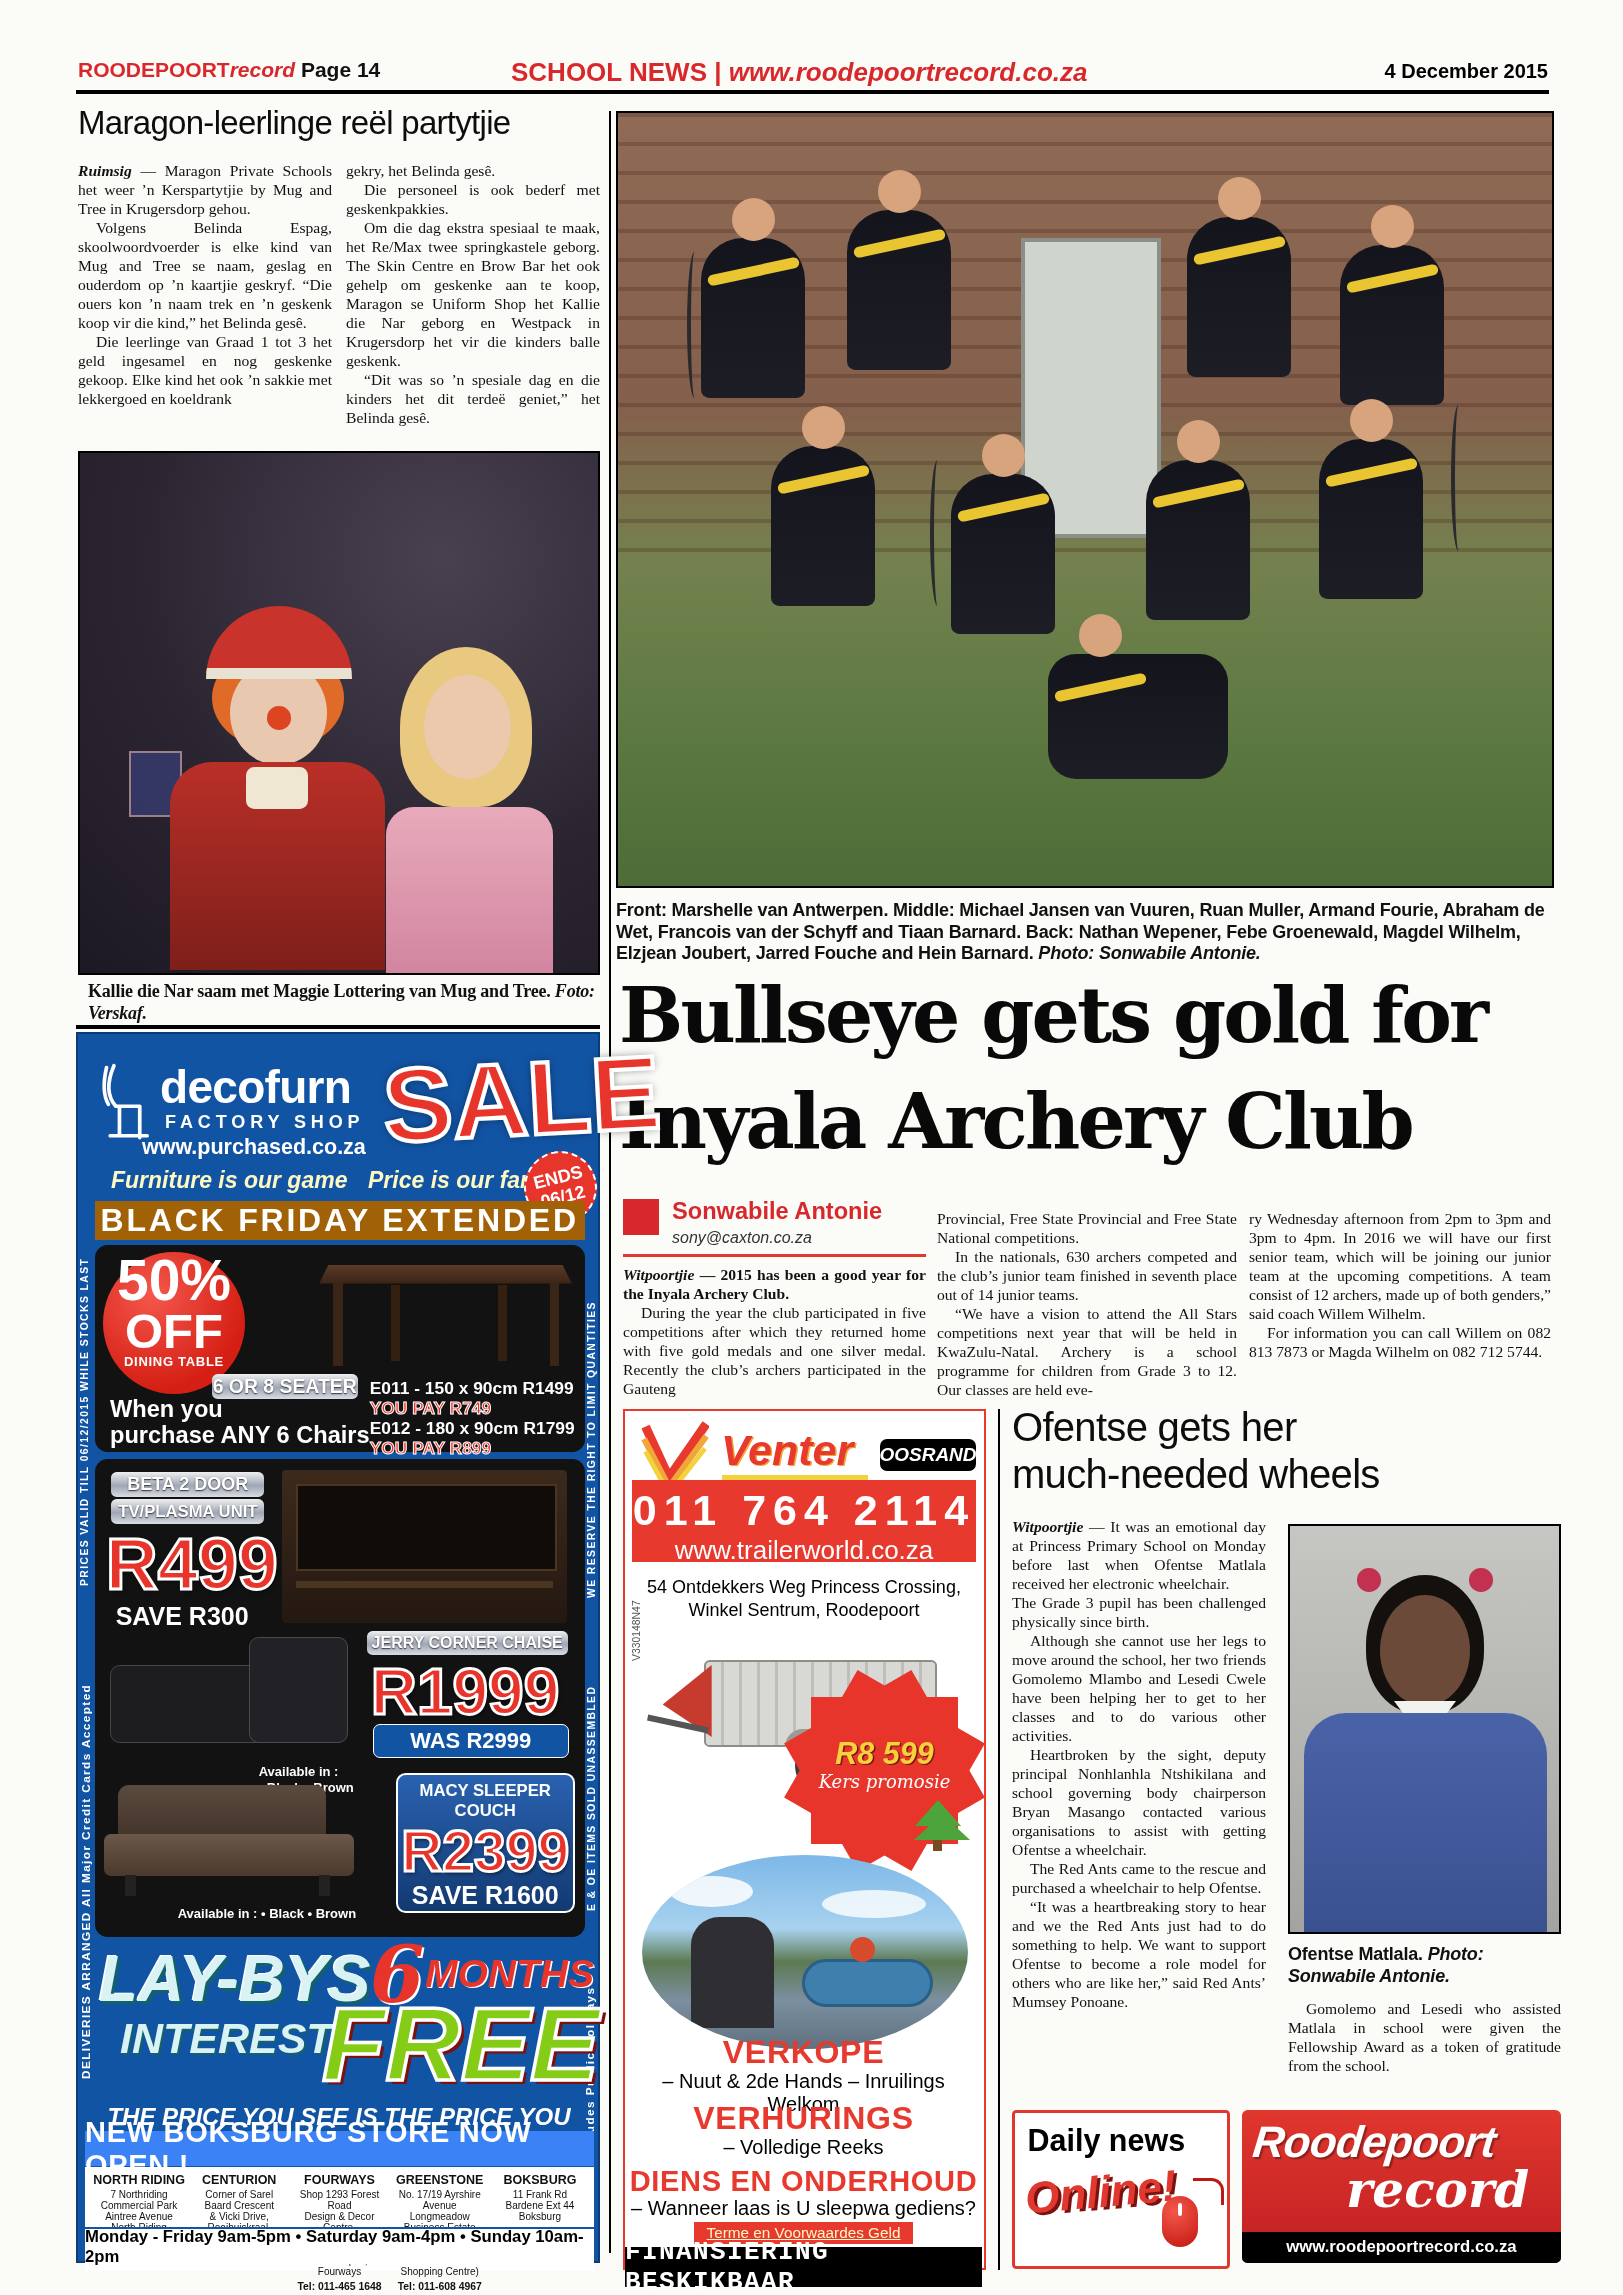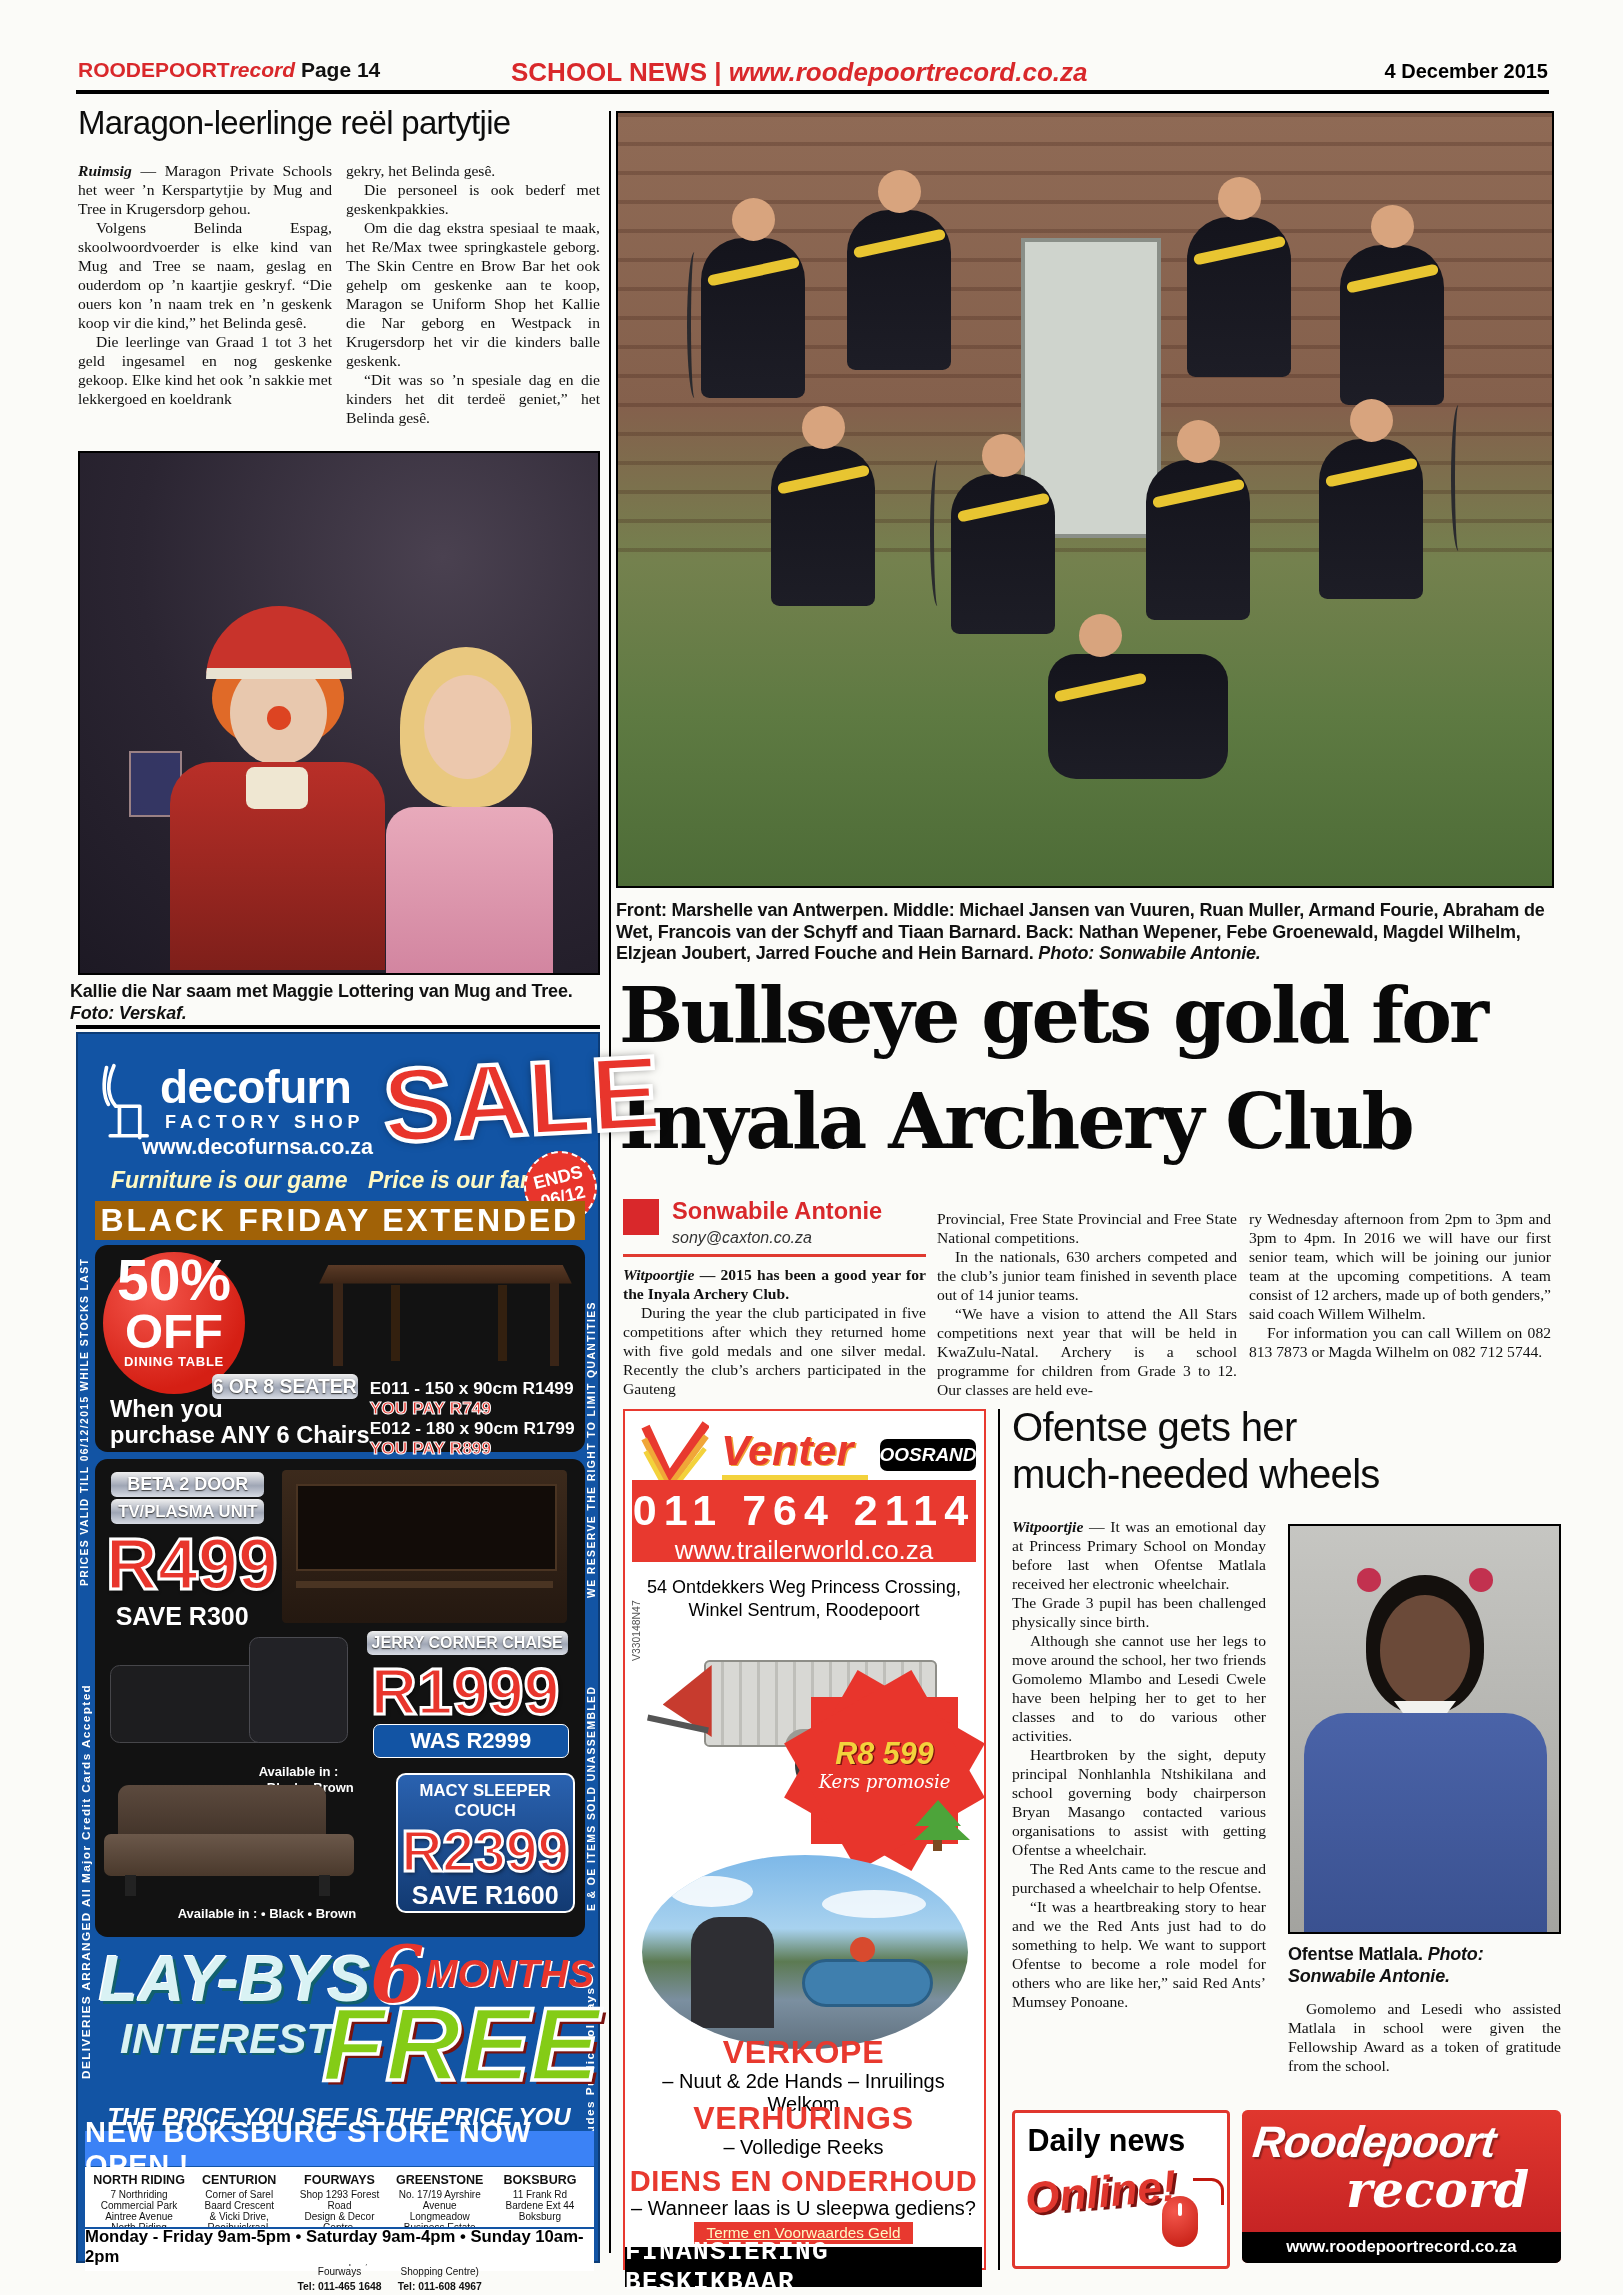--- a/index.html
+++ b/index.html
@@ -161,21 +161,21 @@
       <div class="abs" style="left:7px;top:177px;width:215px;height:208px;border-radius:42px 42px 0 0;background:linear-gradient(180deg,#b92f28,#7e1f1a);"></div>
       <div class="abs" style="left:83px;top:182px;width:62px;height:42px;background:#efe7d2;border-radius:8.3px;"></div>
     </div>
 
     <div class="abs" style="left:278px;top:180px;width:208px;height:340px;">
       <div class="abs" style="left:42px;top:14px;width:132px;height:160px;border-radius:50% 50% 40% 40%;background:#e9c87f;"></div>
       <div class="abs" style="left:66px;top:42px;width:87px;height:104px;border-radius:50%;background:#ecc8ad;"></div>
       <div class="abs" style="left:28px;top:174px;width:167px;height:167px;border-radius:28px 28px 0 0;background:linear-gradient(180deg,#e8aabb,#d285a0);"></div>
     </div>
   </div>
-  <div class="abs caption" style="left:70px;top:981px;width:522px;">
+  <div class="abs caption" style="left:88px;top:981px;width:522px;font-family:Liberation Serif, serif;">
     <span>Kallie die Nar saam met Maggie Lottering van Mug and Tree.</span>
     <span class="photocredit">Foto: Verskaf.</span>
   </div>
 
   <div class="abs photo ph-archery" style="left:616px;top:111px;width:938px;height:777px;">
     <div class="brick"></div>
     <div class="abs" style="left:403px;top:125px;width:132px;height:292px;background:#cfd4cd;border:4.2px solid #8a8f88;"></div>
     <div class="abs archer" style="left:83px;top:125px;"></div>
     <div class="abs archer" style="left:229px;top:97px;"></div>
     <div class="abs archer" style="left:569px;top:104px;"></div>
@@ -225,21 +225,21 @@
     <div class="abs vtext" style="left:1.4px;top:611px;height:472px;">DELIVERIES ARRANGED    All Major Credit Cards Accepted</div>
     <div class="abs vtext" style="right:1.4px;top:208px;height:416px;font-size:10.4px;">WE RESERVE THE RIGHT TO LIMIT QUANTITIES</div>
     <div class="abs vtext" style="right:1.4px;top:639px;height:250px;font-size:10.4px;">E &amp; OE    ITEMS SOLD UNASSEMBLED</div>
     <div class="abs vtext" style="right:1.4px;top:902px;height:278px;">Excludes Public Holidays</div>
 
     <svg class="abs" style="left:19.4px;top:28px;" width="56" height="83" viewBox="0 0 60 90">
       <path d="M18 4 q-12 28 2 44 h26 M24 50 v30 M46 48 v34 M14 80 h40 M10 6 q-6 26 2 40" stroke="#fff" fill="none" stroke-width="4" stroke-linecap="round"></path>
     </svg>
     <div class="abs deco-logo-word" style="left:82px;top:26px;">decofurn</div>
     <div class="abs deco-factory" style="left:87px;top:78px;">FACTORY SHOP</div>
-    <div class="abs deco-url" style="left:64px;top:101px;">www.decofurnsa.co.za</div>
+    <div class="abs deco-url" style="left:64px;top:101px;">www.purchased.co.za</div>
     <div class="abs deco-sale" style="left:305px;top:5.6px;">SALE</div>
     <div class="abs deco-tag" style="left:33px;top:133px;">Furniture is our game</div>
     <div class="abs deco-tag" style="left:290px;top:133px;">Price is our fame</div>
     <div class="abs ends-badge" style="left:446px;top:117px;white-space:pre-line;">ENDS
 06/12</div>
 
     <div class="abs bf-bar" style="left:16.7px;top:167px;width:490px;height:39px;">BLACK FRIDAY EXTENDED</div>
 
     <div class="abs blackpanel" style="left:16.7px;top:211px;width:490px;height:207px;">
       <div class="abs circle-off" style="left:8.3px;top:7px;width:142px;height:142px;padding-top:0;">

